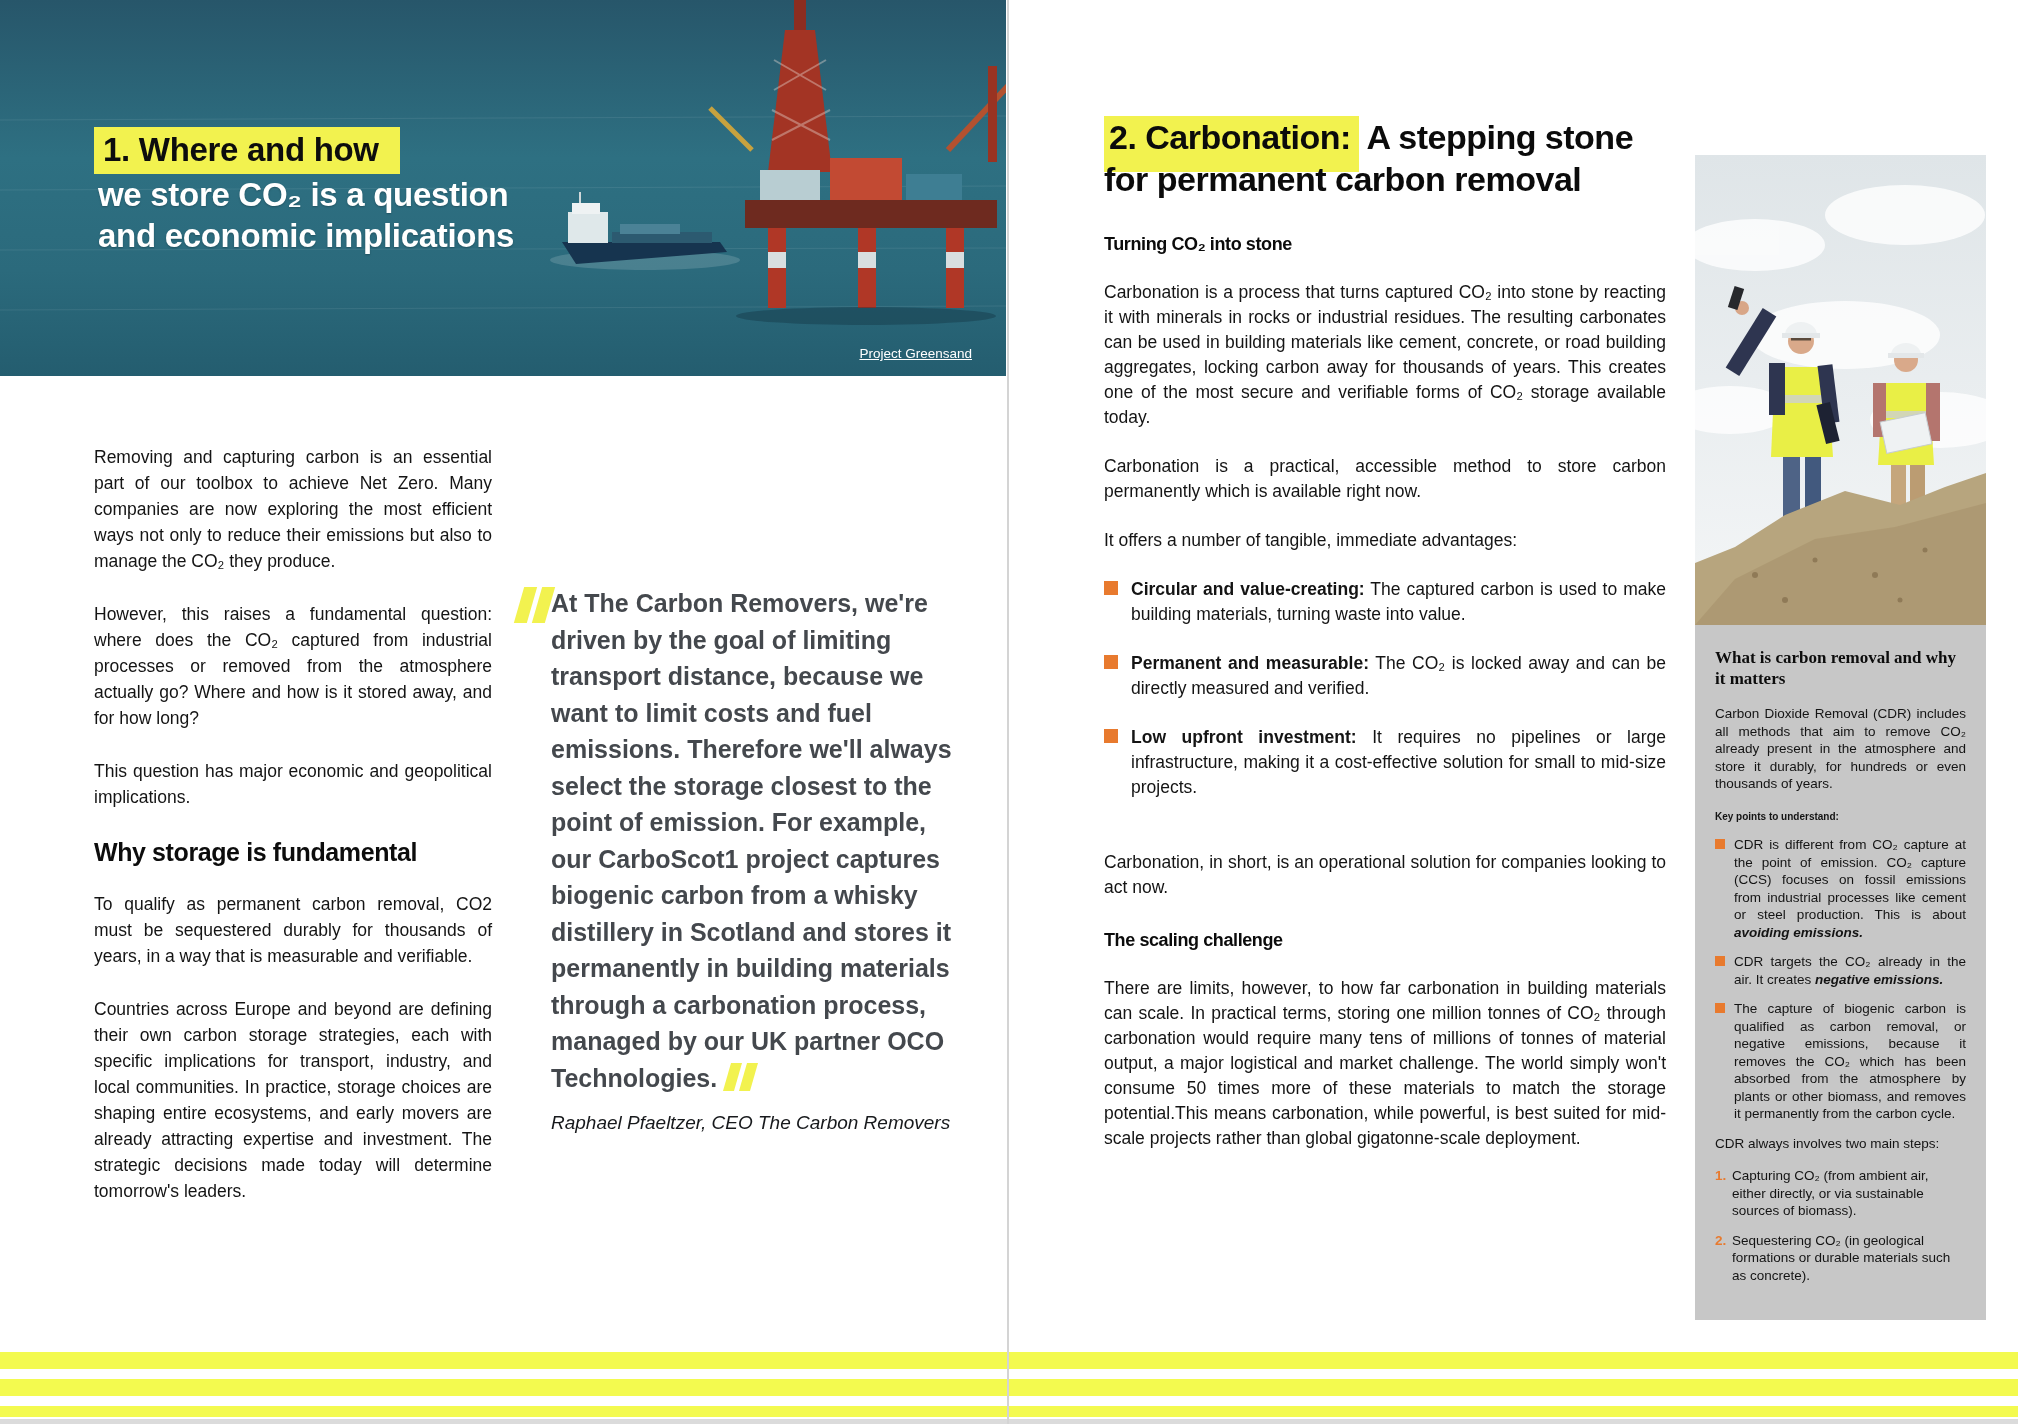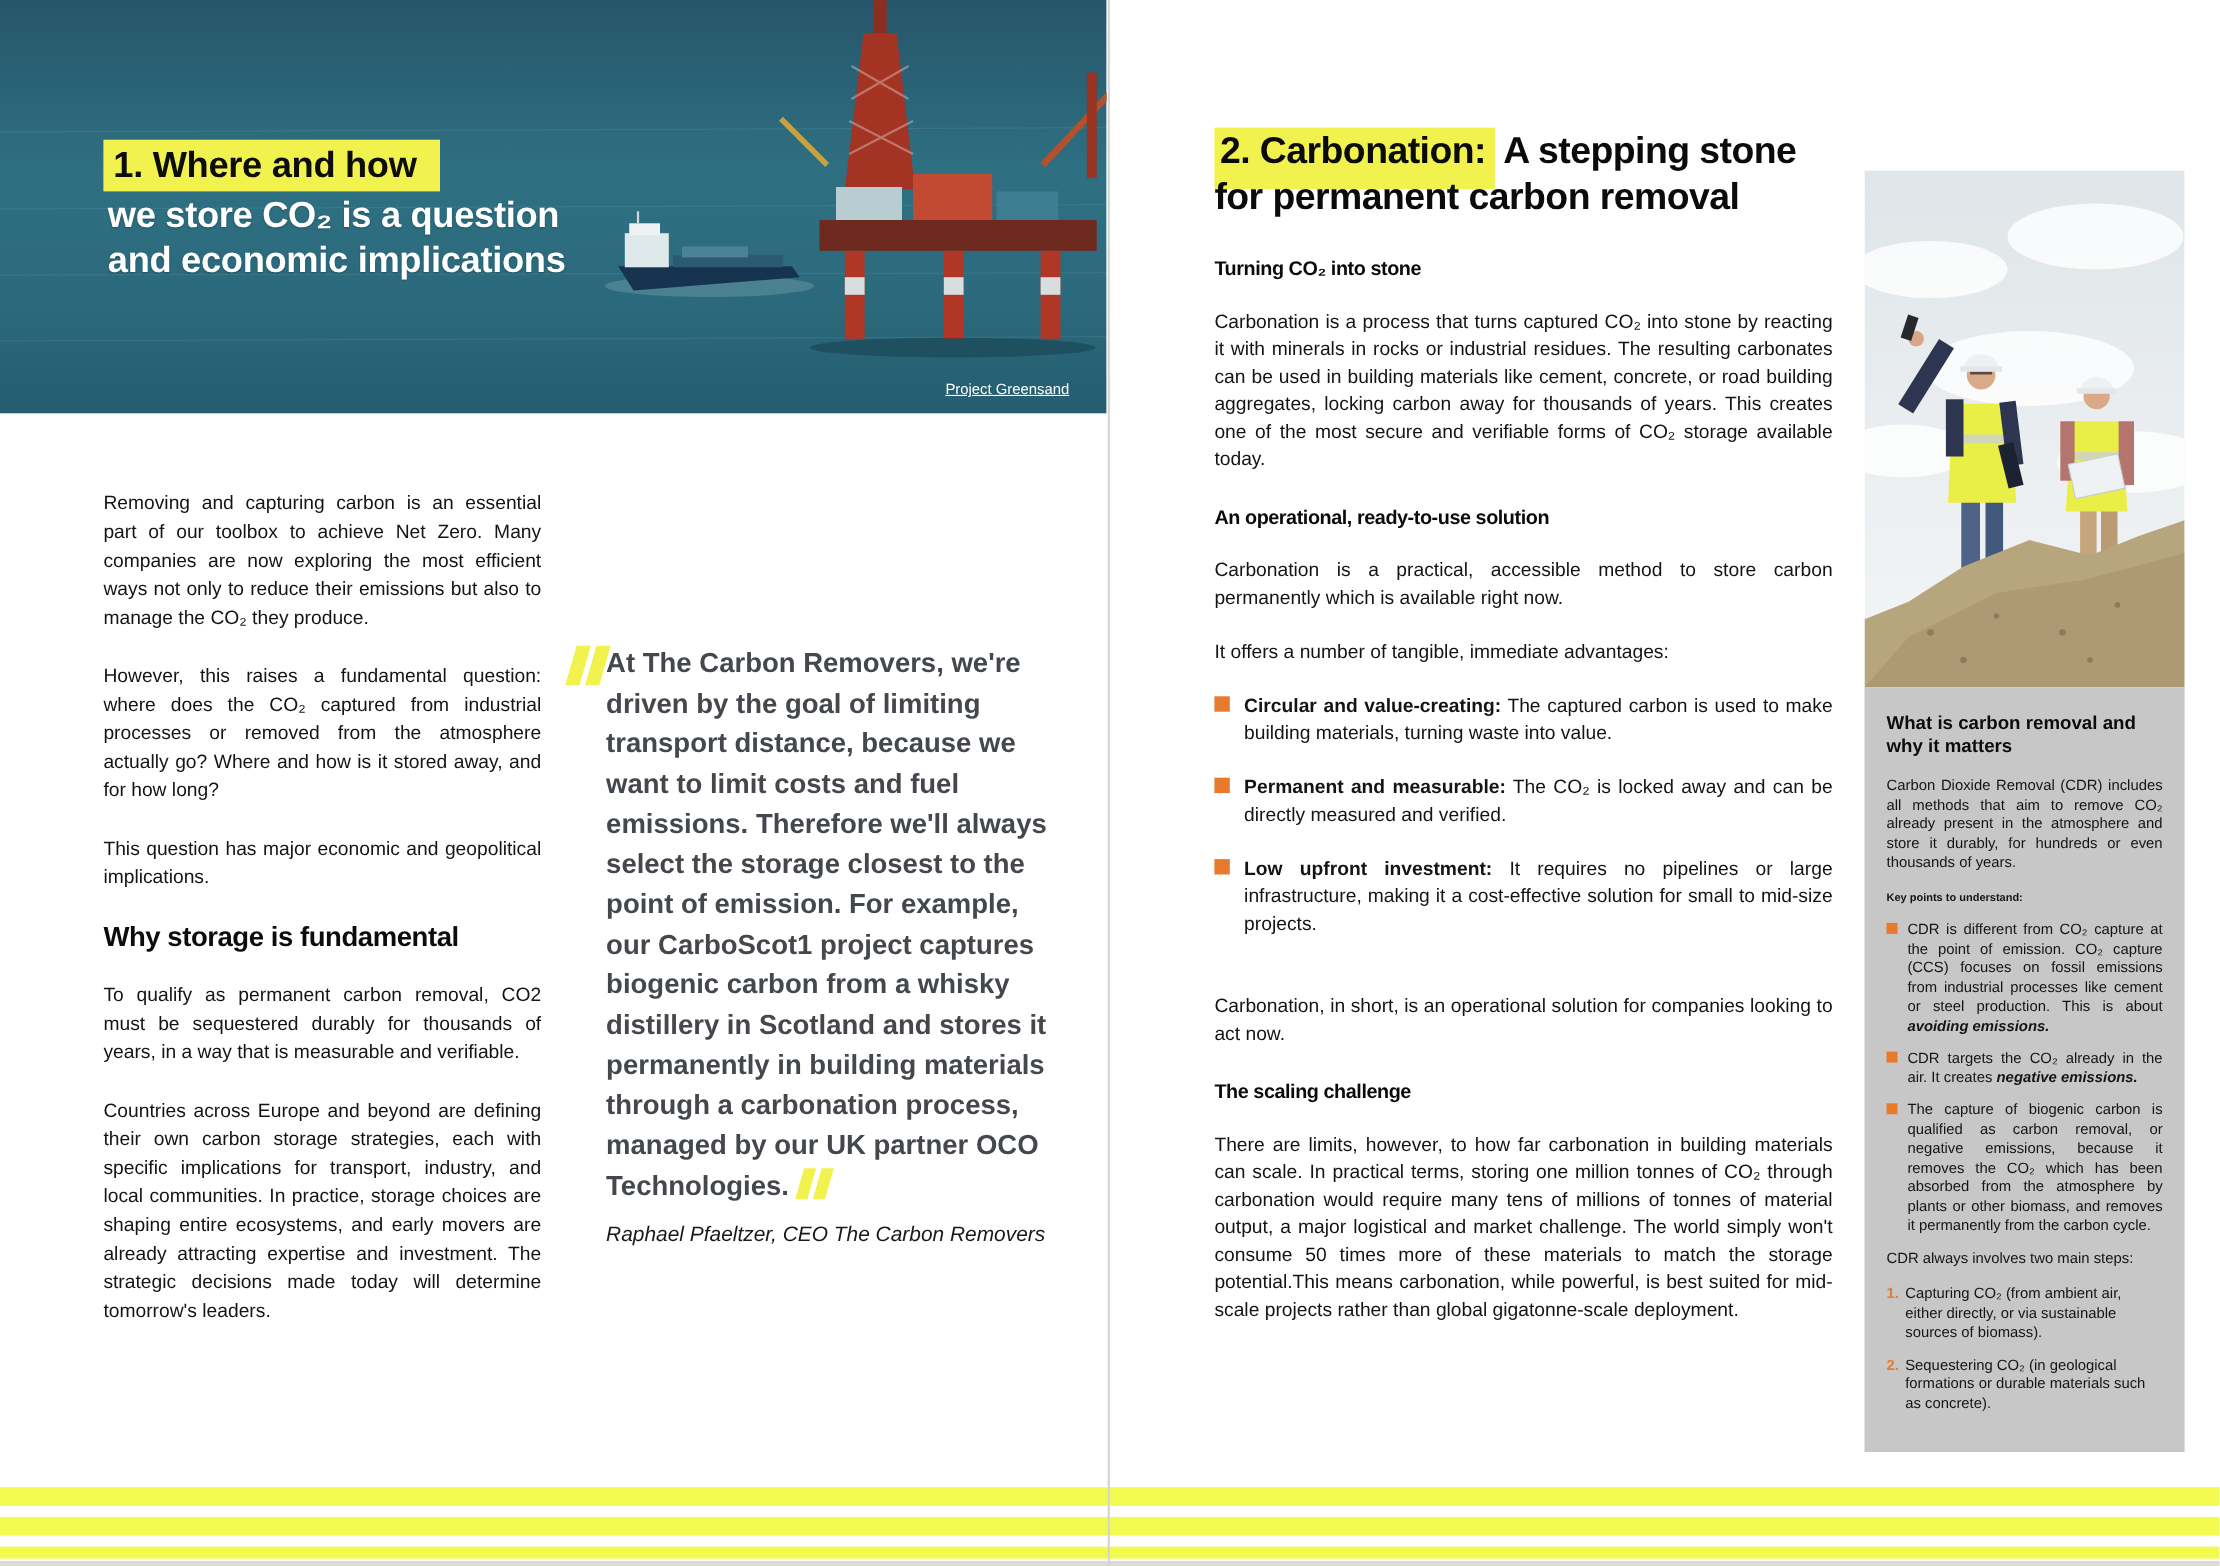--- a/index.html
+++ b/index.html
@@ -40,21 +40,21 @@
   #rightcol .bodyp{line-height:25px;margin:18px 0 24px;}
   .adv{position:relative;padding-left:27px;margin:0 0 24px;font-size:17.5px;line-height:25px;text-align:justify;}
   .adv .sq{position:absolute;left:0;top:4px;width:14px;height:14px;background:#E87A2E;}
   .adv b{font-weight:700;}
   .spacer8{height:8px;}
 
   
   #sidebar{position:absolute;left:1695px;top:155px;width:291px;}
   #sidebar svg{display:block;}
   .side-box{background:#C7C7C7;padding:22px 20px 24px;}
-  .side-box h3{font-size:17px;line-height:21px;font-weight:800;margin:0 0 16px;color:#0c0c0c;}
+  .side-box h3{font-size:17px;line-height:21px;font-weight:800;margin:0 0 16px;color:#0c0c0c;font-family:Liberation Serif, serif;}
   .sidep{font-size:13.5px;line-height:17.5px;text-align:justify;margin:0 0 15px;}
   .side-label{font-size:10px;line-height:17.5px;font-weight:800;margin:0 0 11px;}
   .pt{position:relative;padding-left:19px;margin:0 0 12px;font-size:13.5px;line-height:17.5px;text-align:justify;}
   .pt .sq{position:absolute;left:0;top:3px;width:10px;height:10px;background:#E87A2E;}
   .pt .emp{font-weight:800;font-style:italic;}
   .step{display:flex;font-size:13.5px;line-height:17.5px;margin:0 0 12px;}
   .step .n{color:#E87A2E;font-weight:800;flex:0 0 17px;}
 
   
   .stripe{position:absolute;left:0;width:2018px;background:#F3FA4F;}
@@ -152,21 +152,20 @@
         </span></div>
     <div class="qattr">Raphael Pfaeltzer, CEO The Carbon Removers</div>
   </div>
 
   <div id="rightcol">
     <h1><span class="hl">2. Carbonation:</span><span> A stepping stone for permanent carbon removal</span></h1>
 
     <h2>Turning CO₂ into stone</h2>
     <p class="bodyp">Carbonation is a process that turns captured CO₂ into stone by reacting it with minerals in rocks or industrial residues. The resulting carbonates can be used in building materials like cement, concrete, or road building aggregates, locking carbon away for thousands of years. This creates one of the most secure and verifiable forms of CO₂ storage available today.</p>
 
-    <h2>An operational, ready-to-use solution</h2>
     <p class="bodyp">Carbonation is a practical, accessible method to store carbon permanently which is available right now.</p>
     <p class="bodyp">It offers a number of tangible, immediate advantages:</p>
 
     <div class="adv">
       <span class="sq"></span>
       <b>Circular and value-creating:</b><span> The captured carbon is used to make building materials, turning waste into value.</span>
     </div>
     <div class="adv">
       <span class="sq"></span>
       <b>Permanent and measurable:</b><span> The CO₂ is locked away and can be directly measured and verified.</span>

